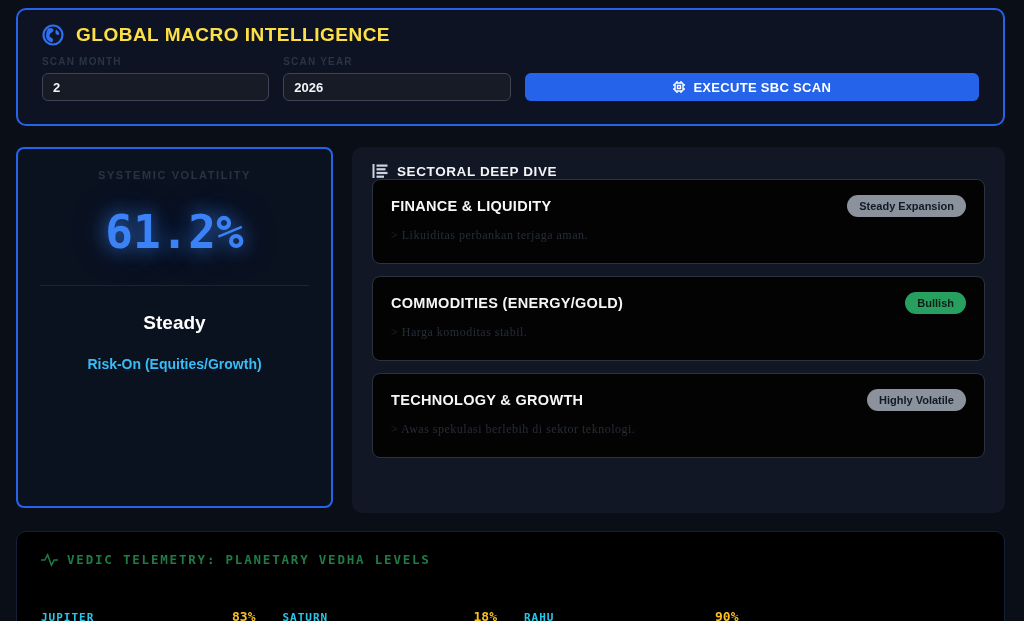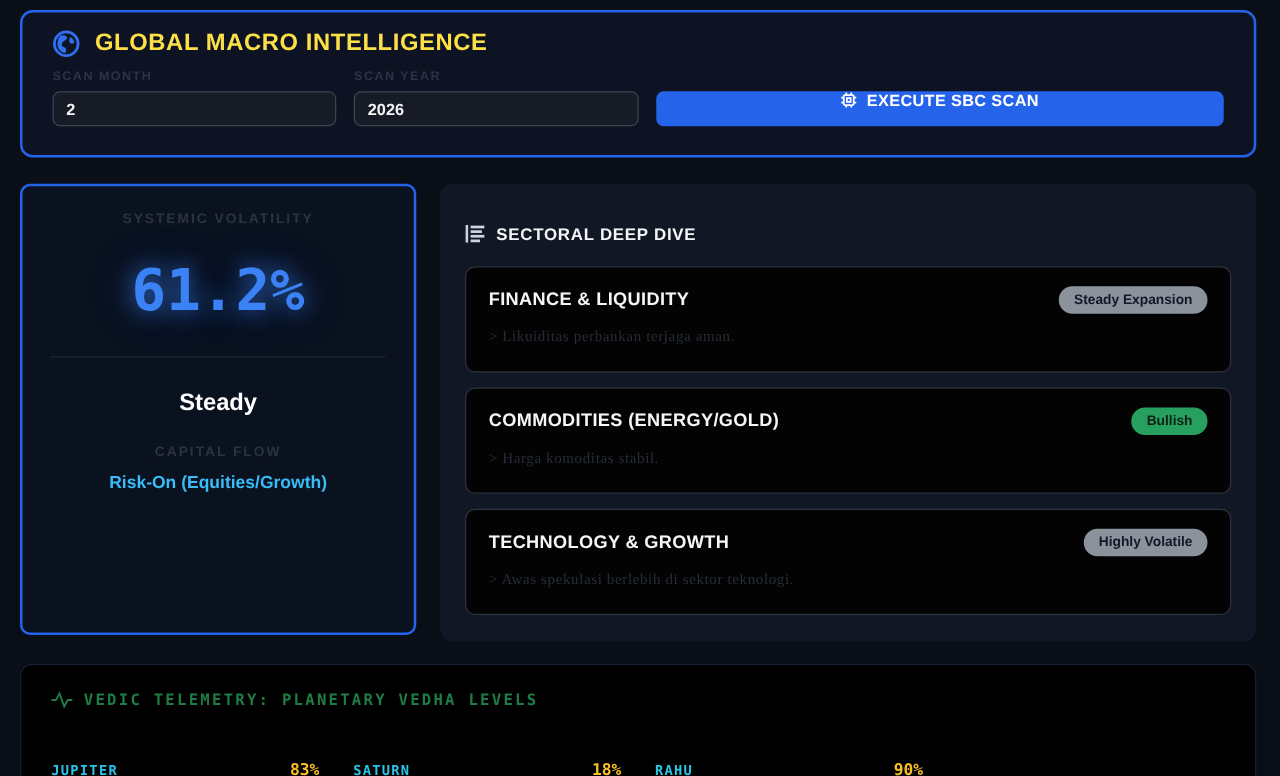--- a/index.html
+++ b/index.html
@@ -32,21 +32,21 @@
     width:100%; height:28px;
     background:#161b26; border:1px solid #3e4452; border-radius:6px;
     color:#f3f4f6; font-size:13px; font-weight:bold;
     padding:0 10px; outline:none;
     font-family:"Liberation Sans", sans-serif;
   }
   .execute-btn {
     height:28px; width:100%;
     background:#2563eb; border:none; border-radius:6px;
     color:#ffffff; font-size:13px; font-weight:bold; letter-spacing:0.3px;
-    display:flex; justify-content:center; gap:7px;
+    display:flex; align-items:center; justify-content:center; gap:7px;
     cursor:pointer; font-family:"Liberation Sans", sans-serif;
   }
 
   
   .mid-row { display:flex; gap:19px; margin-top:21px; }
 
   .volatility-panel {
     width:317px; height:361px; flex:none;
     border:2px solid #2563eb; border-radius:8px;
     background:rgba(37,99,235,0.04);
@@ -62,25 +62,25 @@
     text-shadow:0 0 18px rgba(59,130,246,0.75), 0 0 36px rgba(59,130,246,0.35);
     margin:24px 0 26px 0;
   }
   .vol-divider { border:none; border-top:1px solid #1c2433; margin:0 22px 26px 22px; }
   .sentiment-value { font-size:19px; font-weight:bold; color:#ffffff; margin:9px 0 22px 0; }
   .flow-value { font-size:14px; font-weight:bold; color:#38bdf8; margin-top:9px; }
 
   .sector-panel {
     flex:1; height:366px;
     background:#121726; border-radius:10px;
-    padding:32px 20px;
+    padding:16px 20px;
   }
   .sector-header { display:flex; align-items:center; gap:9px; }
   .sector-title { font-size:13.5px; font-weight:bold; letter-spacing:0.6px; color:#f3f4f6; }
-  .sector-cards { margin-top:18px; }
+  .sector-cards { }
   .sector-card {
     background:#030303; border:1px solid #2d333e; border-radius:8px;
     padding:15px 18px; height:85px; margin-bottom:12px;
   }
   .card-top { display:flex; align-items:center; justify-content:space-between; }
   .card-title { font-size:14.5px; font-weight:bold; letter-spacing:0.3px; color:#f5f6f7; }
   .badge {
     font-size:11px; font-weight:bold; padding:5px 12px; border-radius:999px;
     white-space:nowrap;
   }
@@ -154,21 +154,20 @@
   </div>
 </div>
 
 <div class="mid-row">
 
   <div class="volatility-panel">
     <div class="dim-label">SYSTEMIC VOLATILITY</div>
     <div class="vol-value">61.2%</div>
     <hr class="vol-divider">
     <div class="sentiment-value">Steady</div>
-    <div class="dim-label">CAPITAL FLOW</div>
     <div class="flow-value">Risk-On (Equities/Growth)</div>
   </div>
 
   <div class="sector-panel">
     <div class="sector-header">
       <span>
         <svg width="16" height="16" viewBox="0 0 16 16" fill="#cbd5e1">
           <rect x="0.5" y="1" width="2" height="14"></rect>
           <rect x="4.5" y="1.5" width="11" height="2.2"></rect>
           <rect x="4.5" y="5.2" width="9" height="2.2"></rect>

